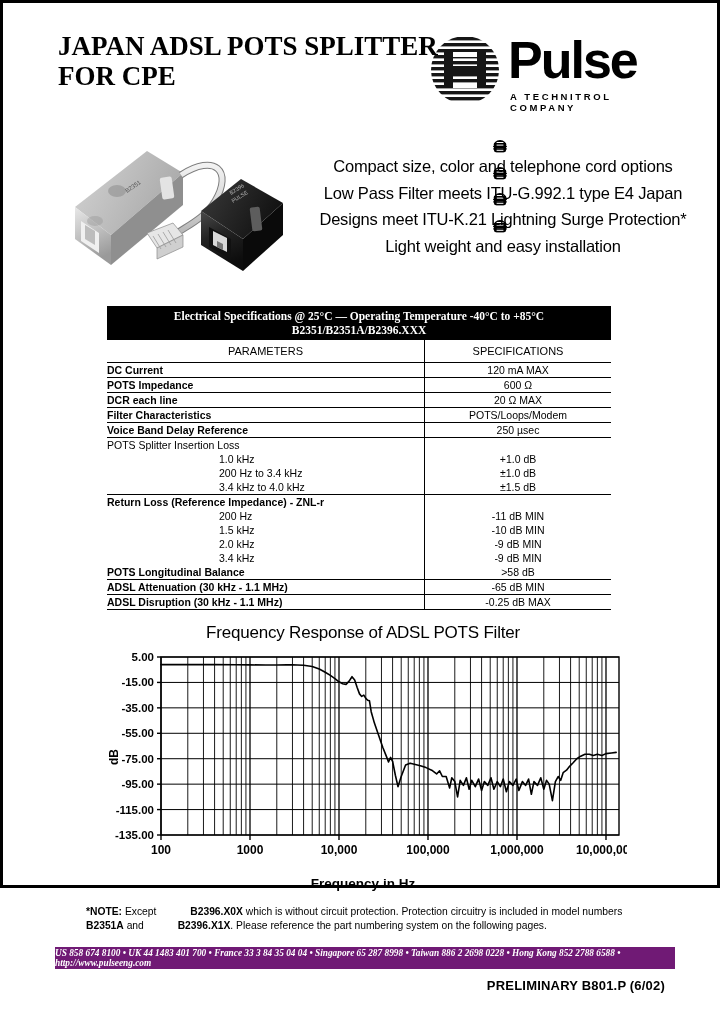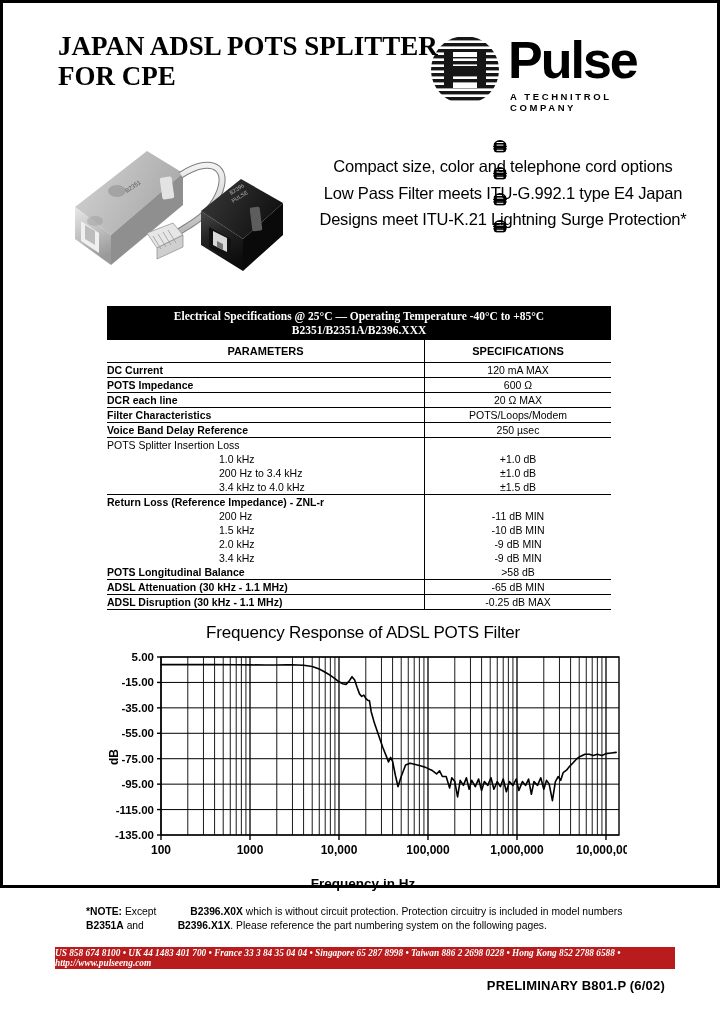--- a/index.html
+++ b/index.html
@@ -49,21 +49,21 @@
   .spec{position:absolute;left:104px;top:303px;width:504px;}
   .spec-head{
     background:#000;color:#fff;text-align:center;
     font-family:"Liberation Serif",serif;font-weight:bold;
     font-size:11.5px;line-height:14px;padding:3px 0 3px;
   }
   table.spec-tbl{width:100%;border-collapse:collapse;font-size:10.5px;}
   table.spec-tbl td{padding:1px 0 1px;vertical-align:middle;}
   td.p{width:63%;padding-left:58px;}
   td.s{width:37%;text-align:center;border-left:1.3px solid #000;}
-  tr.colhead td{font-size:11px;font-weight:bold;text-align:center;padding:5px 0 5px;}
+  tr.colhead td{font-size:11px;font-weight:normal;text-align:center;padding:5px 0 5px;}
   tr.colhead td.p{padding-left:0;}
   tr.colhead{border-bottom:1.6px solid #000;}
   td.p.b{font-weight:bold;}
   td.p.sub{padding-left:112px;font-weight:normal;}
   td.p.grp{font-weight:normal;}
   tr.rule td{border-bottom:0.9px solid #000;}
 
   
   .chart{position:absolute;left:96px;top:620px;width:528px;height:275px;}
   .chart-title{
@@ -82,21 +82,21 @@
   .svgwrap{position:absolute;left:0;top:26px;width:528px;height:225px;}
 
   
   .note{
     position:absolute;left:52px;top:902px;width:620px;
     font-size:10.3px;line-height:13.5px;
   }
   .note b{font-weight:bold;margin-left:31px;}
   .contactbar{
     position:absolute;left:52px;top:944px;width:620px;height:22px;
-    background:#b91c1c;color:#fff;display:flex;align-items:center;justify-content:center;
+    background:#701a75;color:#fff;display:flex;align-items:center;justify-content:center;
     font-family:"Liberation Serif",serif;
     font-style:italic;font-weight:bold;font-size:9.3px;letter-spacing:0px;
   }
   .prelim{
     position:absolute;right:52px;top:975px;
     font-size:13px;font-weight:bold;letter-spacing:0.2px;
   }
 </style>
 </head>
 <body>
@@ -268,20 +268,21 @@
           <rect x="0" y="0" width="20" height="2"></rect>
               <rect x="0" y="3" width="20" height="1.6"></rect>
           <rect x="0" y="5.6" width="20" height="1.6"></rect>
               <rect x="0" y="8.2" width="20" height="1.6"></rect>
           <rect x="0" y="10.8" width="20" height="1.6"></rect>
               <rect x="4" y="2" width="2.6" height="10"></rect>
           <rect x="13.4" y="2" width="2.6" height="10"></rect>
               <rect x="4" y="6" width="12" height="2.4"></rect>
         </g>
       </svg>
+      <span class="bullet-txt">Light weight and easy installation</span>
     </div>
   </div>
 
   <div class="spec">
     <div class="spec-head">
       <div>Electrical Specifications @ 25°C — Operating Temperature -40°C to +85°C</div>
       <div>B2351/B2351A/B2396.XXX</div>
     </div>
     <table class="spec-tbl">
       <tbody id="spec-body">

